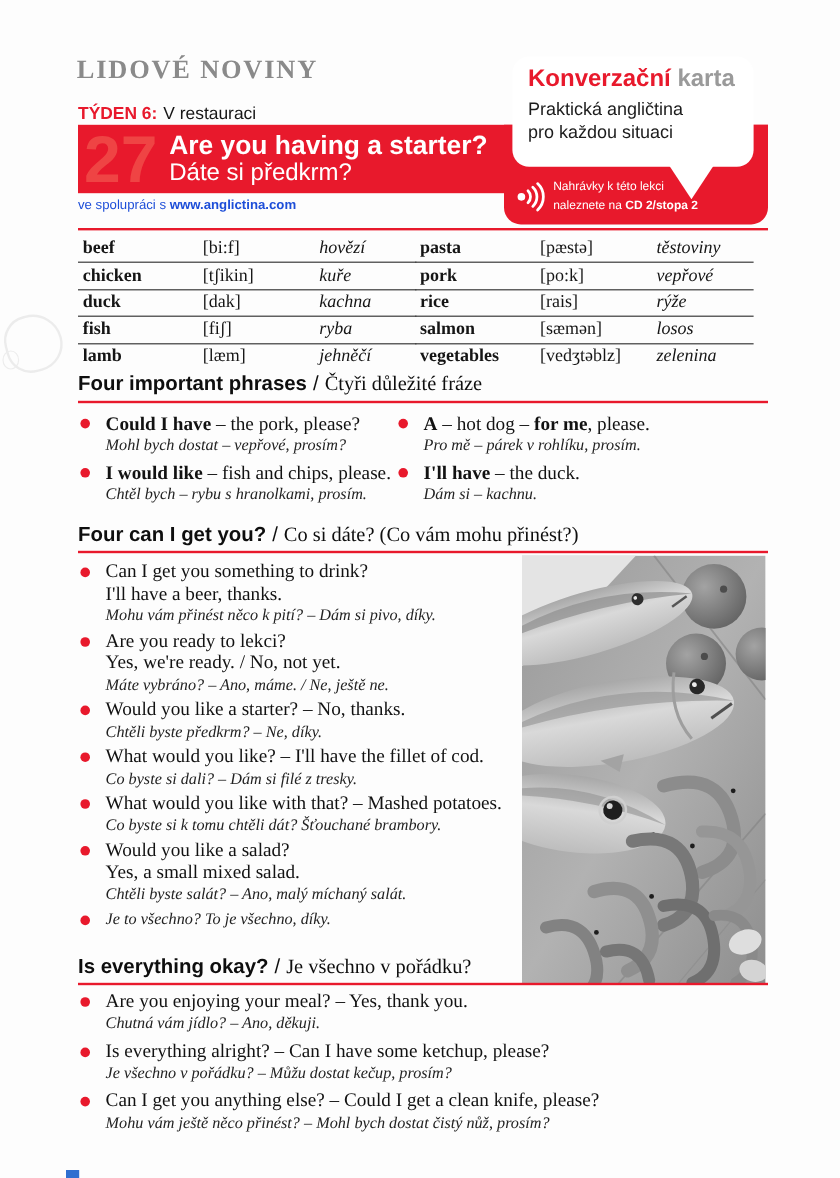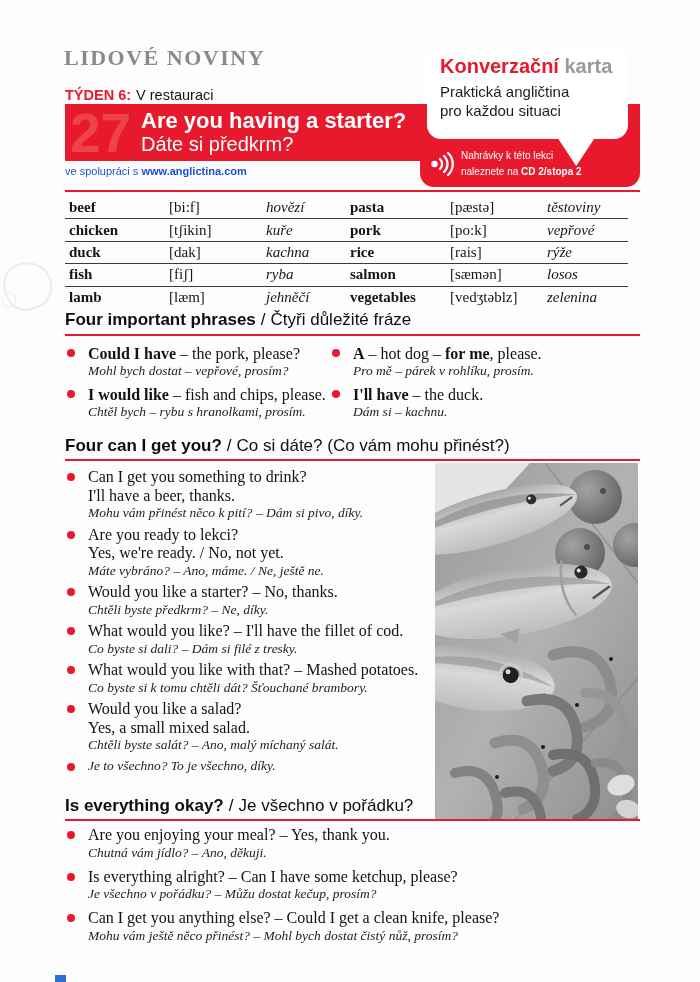--- a/index.html
+++ b/index.html
@@ -49,21 +49,21 @@
         border-bottom:1px solid #3a3a3a;padding-left:4px;box-sizing:border-box;
         font-family:"Liberation Serif",serif;font-size:15px;color:#151515;}
   .vrow:last-child{border-bottom:none;}
   .vw{font-weight:700;}
   .vc{font-style:italic;}
 
   
   .shead{left:65px;font-size:17px;color:#0e0e0e;white-space:nowrap;}
   .shead .en{font-weight:700;}
   .shead .sep{font-weight:400;margin:0 5px;}
-  .shead .cs{font-weight:400;}
+  .shead .cs{font-weight:400;font-family:Liberation Serif, serif;}
 
   
   .bullet{position:absolute;left:2px;top:5px;width:8px;height:8px;border-radius:50%;
           background:#e8192c;}
   .pitem,.ditem{position:relative;padding-left:23px;}
   .pitem{margin-bottom:6px;}
   .ditem{margin-bottom:4.5px;}
   .pen,.den{font-family:"Liberation Serif",serif;font-size:16px;line-height:19px;
             color:#121212;white-space:nowrap;}
   .den{line-height:18.5px;}

